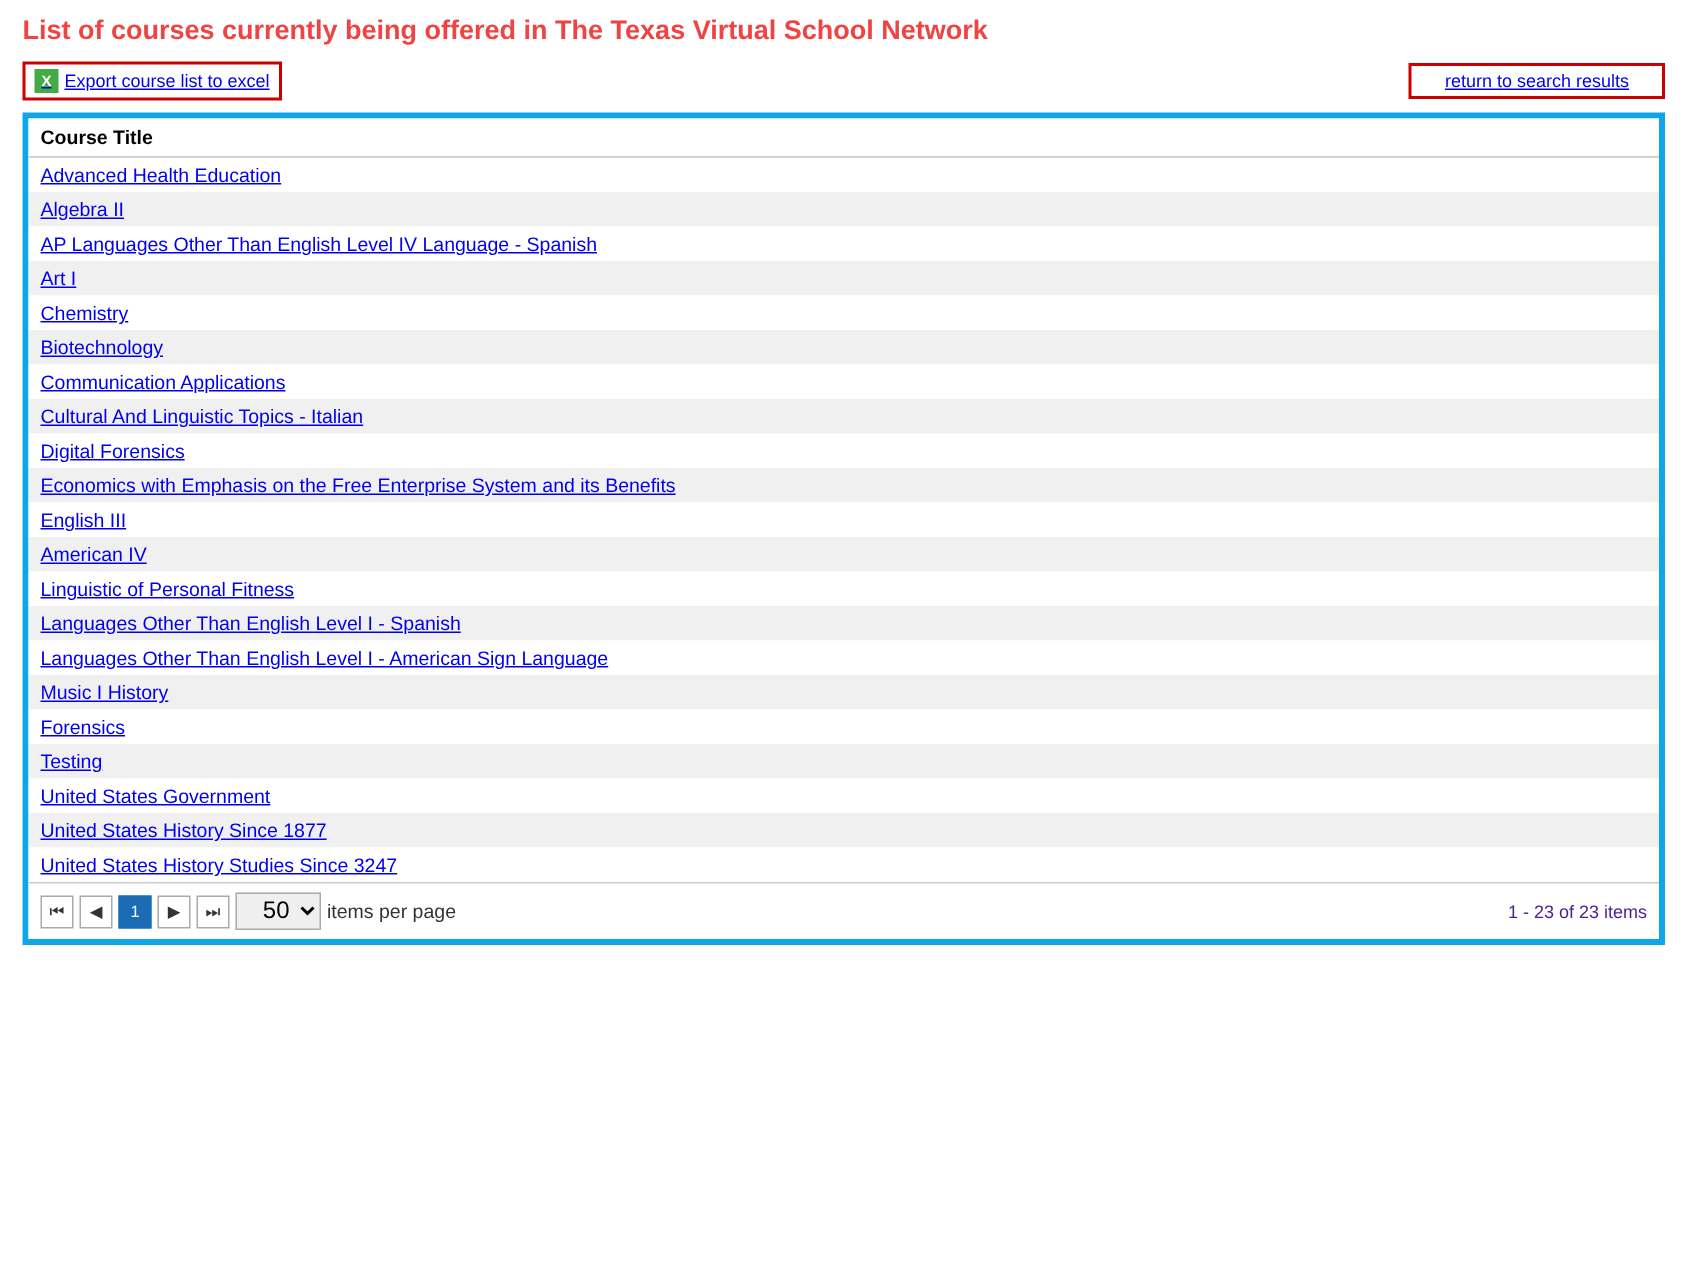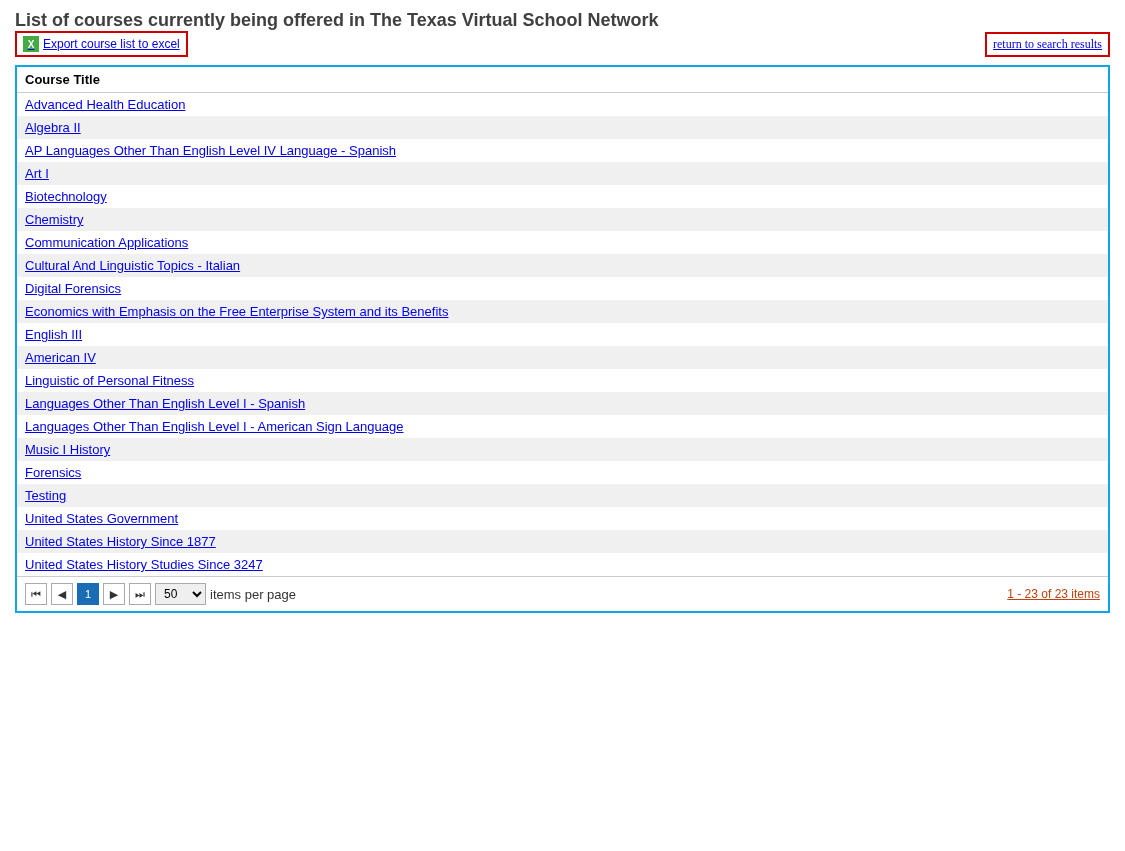--- a/index.html
+++ b/index.html
@@ -6,21 +6,22 @@
     body {
       font-family: Arial, sans-serif;
       font-size: 13px;
       background: #fff;
       color: #333;
       padding: 10px 15px;
     }
     h1 {
       font-size: 18px;
       font-weight: bold;
-      color: #404040;
+      margin-bottom: 10px;
+      color: #ef4444;
     }
     .top-bar {
       display: flex;
       justify-content: space-between;
       align-items: center;
       margin-bottom: 8px;
     }
     .export-btn {
       display: flex;
       align-items: center;
@@ -39,29 +40,28 @@
       background: #4a4;
       display: inline-flex;
       align-items: center;
       justify-content: center;
       color: #fff;
       font-size: 10px;
       font-weight: bold;
     }
     .return-link {
       border: 2px solid #c00;
-      padding: 3px 6px;
+      padding: 3px 22px;
       color: #00e;
       text-decoration: underline;
       cursor: pointer;
       font-size: 12px;
-      font-family: Liberation Serif, serif;
     }
     .table-wrapper {
-      border: 2px solid #0ea5e9;
+      border: 4px solid #0ea5e9;
     }
     table {
       width: 100%;
       border-collapse: collapse;
     }
     thead tr th {
       background: #fff;
       font-weight: bold;
       text-align: left;
       padding: 5px 8px;
@@ -113,27 +113,27 @@
       color: #333;
     }
     .page-btn.active {
       background: #1a6cb5;
       color: #fff;
       border-color: #1a6cb5;
     }
     .per-page-select {
       border: 1px solid #aaa;
       padding: 2px 4px;
-      font-size: 12px;
-      cursor: pointer;
+      font-size: 16px;
+      cursor: pointer;
+      text-align: right;
     }
     .items-info {
       font-size: 12px;
-      color: #c2410c;
-      text-decoration: underline;
+      color: #4c1d95;
     }
   </style>
 </head>
 <body>
 
 <h1>List of courses currently being offered in The Texas Virtual School Network</h1>
 
 <div class="top-bar">
   <div class="export-btn">
     <span class="export-icon">X</span>
@@ -161,25 +161,25 @@
         </tr>
         <tr>
           <td class="col-title"><a href="#">AP Languages Other Than English Level IV Language - Spanish</a></td>
           <td class="col-empty"></td>
         </tr>
         <tr>
           <td class="col-title"><a href="#">Art I</a></td>
           <td class="col-empty"></td>
         </tr>
         <tr>
+          <td class="col-title"><a href="#">Chemistry</a></td>
+          <td class="col-empty"></td>
+        </tr>
+        <tr>
           <td class="col-title"><a href="#">Biotechnology</a></td>
-          <td class="col-empty"></td>
-        </tr>
-        <tr>
-          <td class="col-title"><a href="#">Chemistry</a></td>
           <td class="col-empty"></td>
         </tr>
         <tr>
           <td class="col-title"><a href="#">Communication Applications</a></td>
           <td class="col-empty"></td>
         </tr>
         <tr>
           <td class="col-title"><a href="#">Cultural And Linguistic Topics - Italian</a></td>
           <td class="col-empty"></td>
         </tr>

